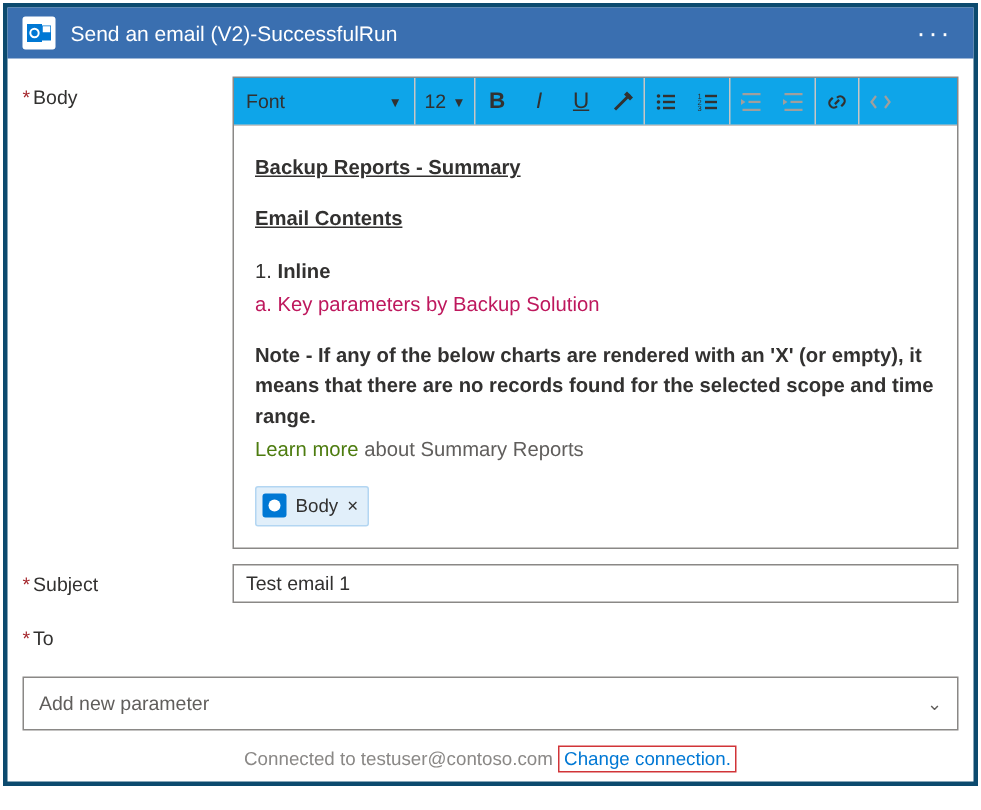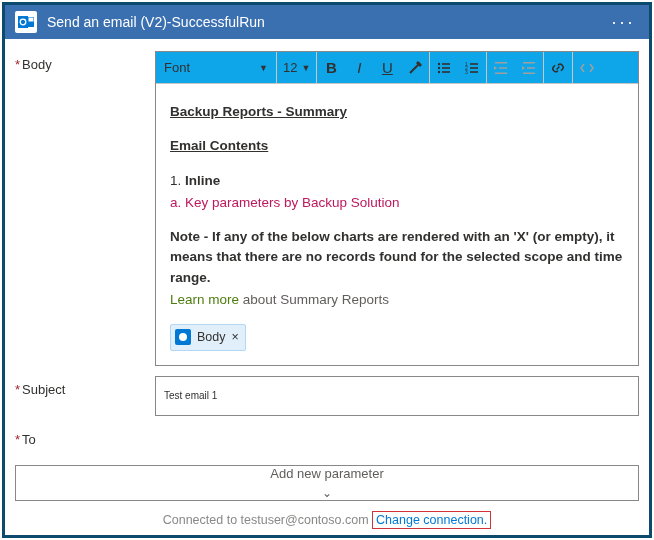--- a/index.html
+++ b/index.html
@@ -173,38 +173,37 @@
       width: 8px; height: 8px; background: #fff; border-radius: 50%; display: block;
     }
     .token-x {
       margin-left: 6px;
       cursor: pointer;
       color: #323130;
     }
     .text-input, .select-input {
       width: 100%;
       border: 1px solid #8a8886;
-      height: 40px;
+      height: 26px;
       padding: 0 8px;
-      font-size: 10px;
+      font-size: 13px;
       font-family: inherit;
       color: #323130;
     }
     .text-input::placeholder { color: #8a8886; }
     .param-select {
       border: 1px solid #8a8886;
       height: 36px;
       display: flex;
       align-items: center;
       justify-content: space-between;
       padding: 0 10px;
       margin: 4px 10px 8px 10px;
       cursor: pointer;
       color: #605e5c;
-      flex-direction: column;
     }
     .param-select .chev {
       font-size: 12px;
       color: #605e5c;
     }
     .footer {
       padding: 4px 10px 8px 10px;
       font-size: 12.5px;
       color: #8a8886;
       text-align: center;

